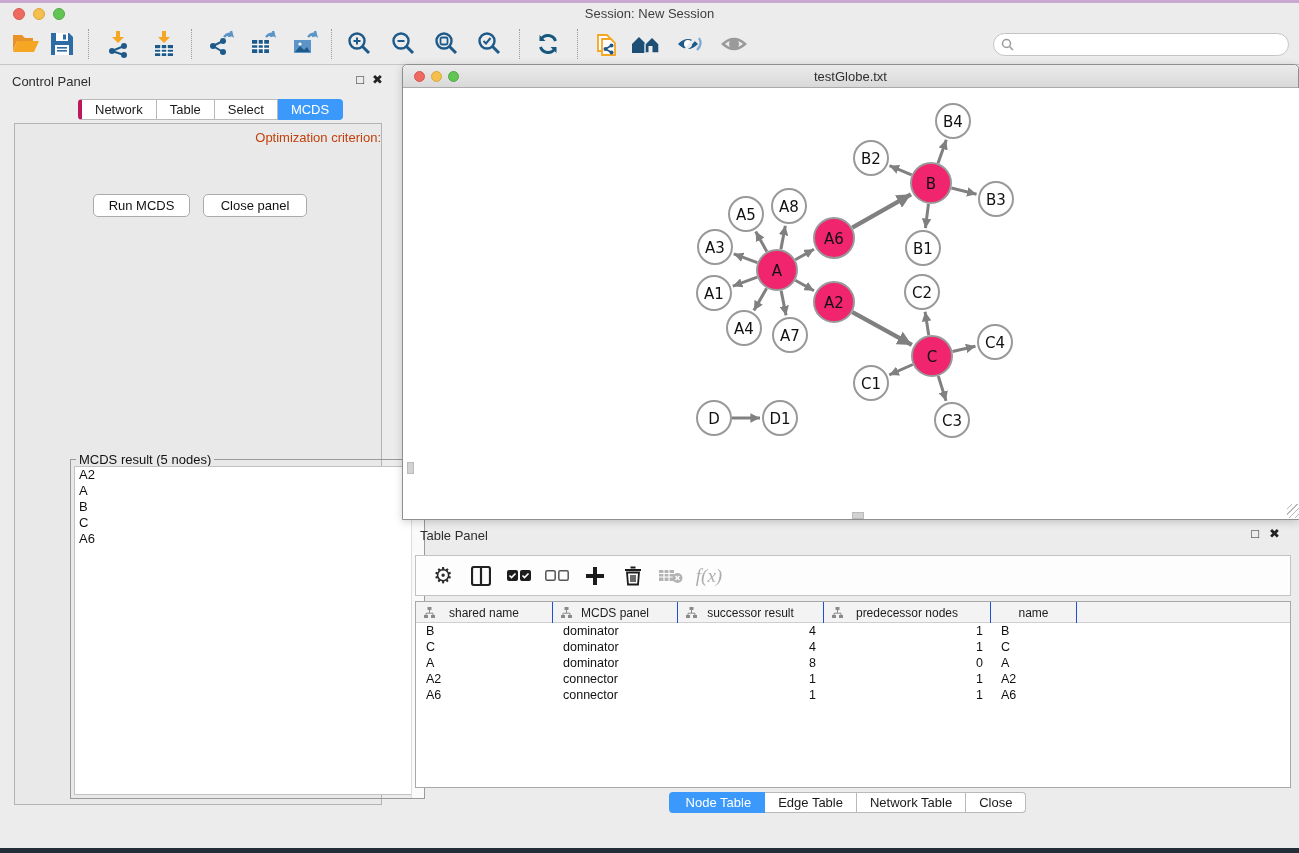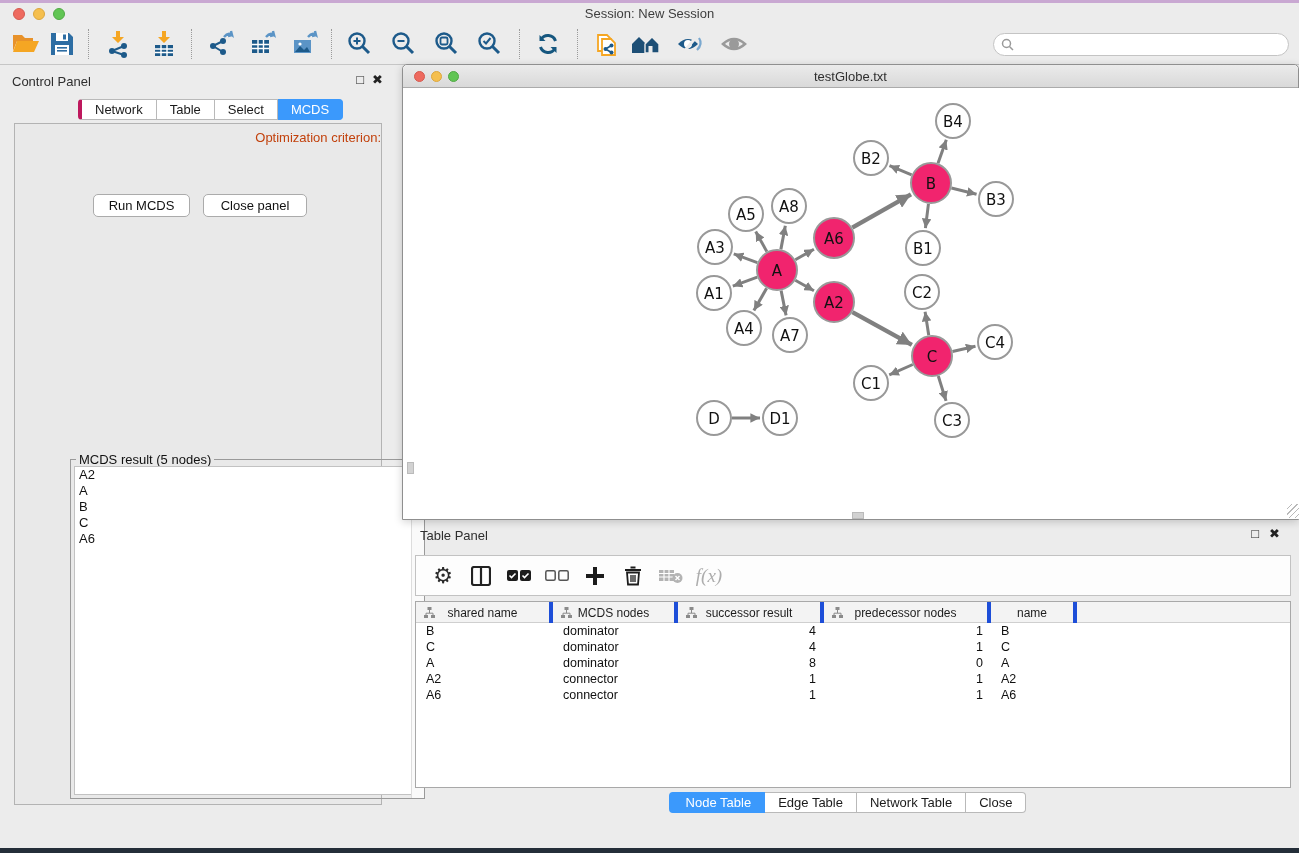--- a/index.html
+++ b/index.html
@@ -57,21 +57,21 @@
      background:repeating-linear-gradient(135deg, transparent 0 3px, #b9b9b9 3px 4px); }
 
   
   .table-panel { position:absolute; left:396px; top:517px; width:903px; height:382px; }
   .tp-toolbar { position:absolute; left:19px; top:35px; width:876px; height:41px; background:#fdfdfd; border:1px solid #c2c2c2; display:flex; align-items:center; }
   .tp-icon { width:38px; height:34px; display:flex; align-items:center; justify-content:center; cursor:pointer; }
   .tp-gear { font-size:22px; color:#2b2b2b; line-height:22px; }
   .tp-fx { font-family:"Liberation Serif", serif; font-style:italic; font-size:19px; color:#adadad; }
   .tp-table { position:absolute; left:19px; top:81px; width:876px; height:187px; background:#fff; border:1px solid #a8a8a8; overflow:hidden; }
   .thead { position:absolute; left:0; top:0; width:100%; height:21px; background:#f3f3f3; border-bottom:1px solid #cfcfcf; display:flex; }
-  .th { position:relative; height:21px; border-right:4px solid #1d4ed8; display:flex; align-items:center; justify-content:center; font-size:12px; color:#1d1d1d; gap:6px; cursor:pointer; }
+  .th { position:relative; height:21px; border-right:1px solid #1d4ed8; display:flex; align-items:center; justify-content:center; font-size:12px; color:#1d1d1d; gap:6px; cursor:pointer; }
   .th svg { position:absolute; left:8px; top:5px; }
   .tbody { position:absolute; left:0; top:21px; width:100%; }
   .tr { display:flex; height:16px; cursor:default; }
   .td { font-size:12.5px; line-height:16px; color:#101010; overflow:hidden; white-space:nowrap; }
   .td.left { text-align:left; padding-left:10px; }
   .td.right { text-align:right; padding-right:8px; }
   .tp-tabs-row { position:absolute; left:0; top:272px; width:100%; display:flex; justify-content:center; }
 
   
   .statusbar { position:absolute; left:0; bottom:0; width:100%; height:30px; background:#ececec; border-top:1px solid #bdbdbd; }
@@ -456,21 +456,21 @@
               </svg>
               <span>shared name</span>
             </div>
             <div class="th" style="width: 125px;">
               <svg width="11" height="11" viewBox="0 0 11 11">
                 <rect x="3.5" y="0" width="4" height="3" fill="#8a8a8a"></rect>
                 <path d="M5.5 3 v3 M2 9 V6.2 h7 V9" stroke="#8a8a8a" stroke-width="1" fill="none"></path>
                 <rect x="0" y="8" width="4" height="3" fill="#8a8a8a"></rect>
                 <rect x="7" y="8" width="4" height="3" fill="#8a8a8a"></rect>
               </svg>
-              <span>MCDS nodes</span>
+              <span>MCDS panel</span>
             </div>
             <div class="th" style="width: 146px;">
               <svg width="11" height="11" viewBox="0 0 11 11">
                 <rect x="3.5" y="0" width="4" height="3" fill="#8a8a8a"></rect>
                 <path d="M5.5 3 v3 M2 9 V6.2 h7 V9" stroke="#8a8a8a" stroke-width="1" fill="none"></path>
                 <rect x="0" y="8" width="4" height="3" fill="#8a8a8a"></rect>
                 <rect x="7" y="8" width="4" height="3" fill="#8a8a8a"></rect>
               </svg>
               <span>successor result</span>
             </div>

